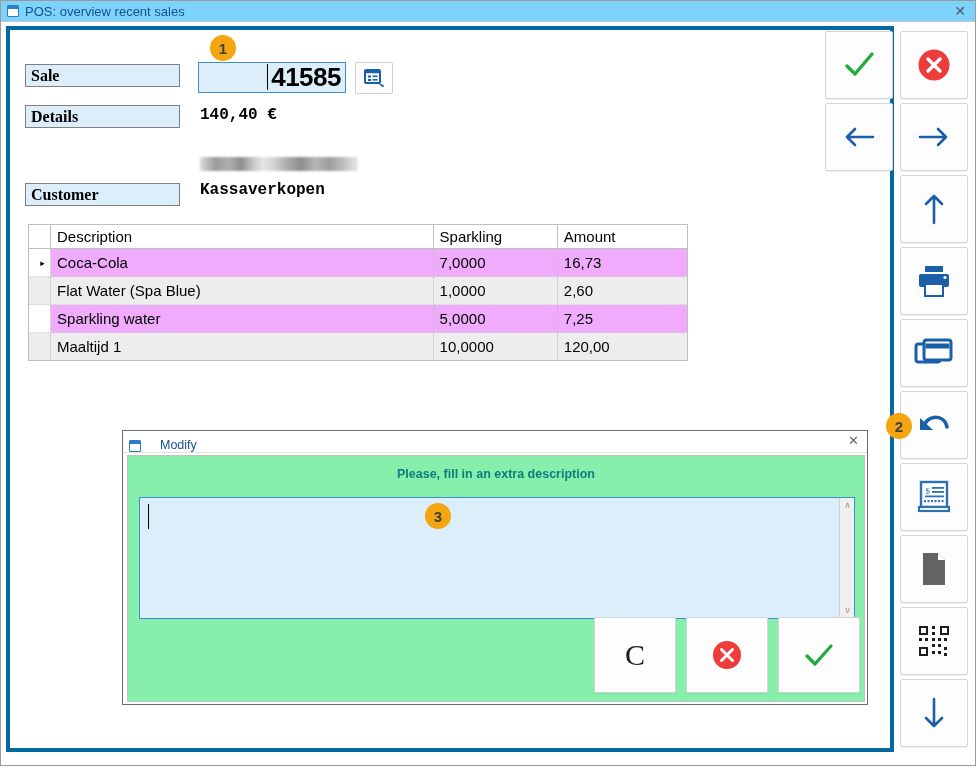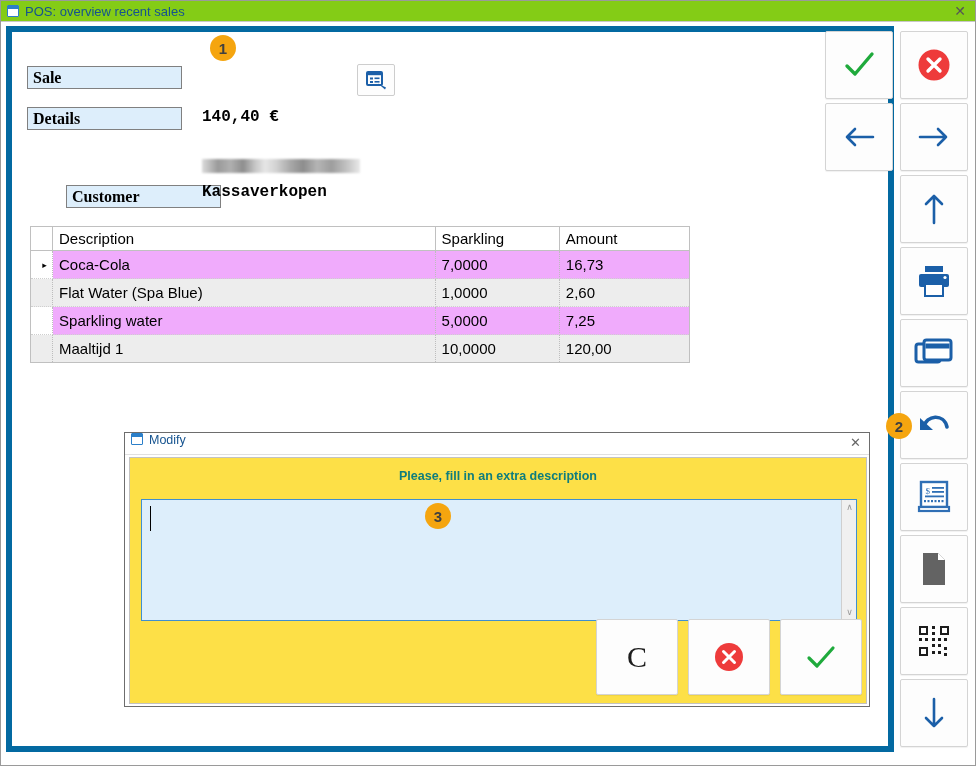--- a/index.html
+++ b/index.html
@@ -25,21 +25,21 @@
     height: 766px;
     border: 1px solid #9a9a9a;
     box-sizing: border-box;
     background: #ffffff;
   }
   #title-bar {
     position: absolute;
     left: 0; top: 0;
     width: 100%;
     height: 21px;
-    background: #84cc16;
+    background: #7dd3fc;
     border-bottom: 1px solid #c8c8c8;
     box-sizing: border-box;
     display: flex;
     align-items: center;
   }
   .winicon {
     width: 12px; height: 12px;
     margin-left: 6px; margin-right: 6px;
     border: 1.6px solid #2b7fc9;
     border-radius: 1px;
@@ -70,21 +70,21 @@
     font-family: "Liberation Sans", sans-serif;
   }
 
   
   #content-panel {
     position: absolute;
     left: 5px;
     top: 25px;
     width: 888px;
     height: 726px;
-    border: 6px solid #0369a1;
+    border: 4px solid #0369a1;
     box-sizing: border-box;
     background: #ffffff;
   }
 
   
   .field-label {
     position: absolute;
     background: #ddeefb;
     border: 1px solid #808080;
     box-sizing: border-box;
@@ -94,21 +94,21 @@
     color: #000;
     padding-left: 5px;
     line-height: 21px;
     height: 23px;
     width: 155px;
     left: 15px;
   }
   #label-sale     { top: 34px; }
   #label-details  { top: 75px; }
   #label-cashier  { top: 127px; }
-  #label-customer { top: 153px; margin-left: 39px; }
+  #label-customer { top: 153px; }
 
   #sale-input-box {
     position: absolute;
     left: 188px;
     top: 32px;
     width: 148px;
     height: 31px;
     background: #ddeefb;
     border: 1px solid #3f8fd0;
     box-sizing: border-box;
@@ -254,42 +254,43 @@
     width: 746px;
     height: 275px;
     background: #ffffff;
     border: 1px solid #6d6d6d;
     box-sizing: border-box;
   }
   #modal-title-bar {
     position: relative;
     height: 21px;
     display: flex;
-    align-items: flex-start;
+    align-items: flex-end;
     border-bottom: 1px solid #e0e0e0;
+    gap: 13px;
   }
   #modal-title-text {
     font-size: 12.5px;
     color: #15538f;
   }
   #modal-close {
     position: absolute;
     right: 8px; top: 2px;
     font-size: 13px;
     color: #666;
     cursor: pointer;
   }
   #modal-body {
     position: absolute;
     left: 4px; top: 24px;
     width: 738px;
     height: 247px;
     border: 1px solid #c2c2c2;
     box-sizing: border-box;
-    background: #fde047;
+    background: #86efac;
   }
   #modal-prompt {
     text-align: center;
     color: #0f7d7d;
     font-size: 12.5px;
     font-weight: bold;
     padding-top: 11px;
   }
   #desc-textarea {
     position: absolute;
@@ -392,20 +393,23 @@
     <span id="title-text">POS: overview recent sales</span>
     <span id="title-close">✕</span>
   </div>
 
   <div id="content-panel">
 
     <div class="field-label" id="label-sale">Sale</div>
     <div class="field-label" id="label-details">Details</div>
     <div class="field-label" id="label-customer">Customer</div>
 
+    <div id="sale-input-box">
+      <span id="sale-value">41585</span>
+    </div>
 
     <div id="sale-search-btn">
       <svg width="22" height="22" viewBox="0 0 22 22">
         <rect x="2" y="3" width="15" height="13" rx="1" fill="none" stroke="#1b5fa8" stroke-width="2"></rect>
         <rect x="2" y="3" width="15" height="3.2" fill="#1b5fa8"></rect>
         <rect x="5" y="8.5" width="3" height="2" fill="#1b5fa8"></rect>
         <rect x="9.5" y="8.5" width="5" height="1.6" fill="#1b5fa8"></rect>
         <rect x="5" y="12" width="3" height="2" fill="#1b5fa8"></rect>
         <rect x="9.5" y="12" width="5" height="1.6" fill="#1b5fa8"></rect>
         <path d="M13 14.5 L20 20.5 L21 18.5 Z" fill="#1b5fa8"></path>

